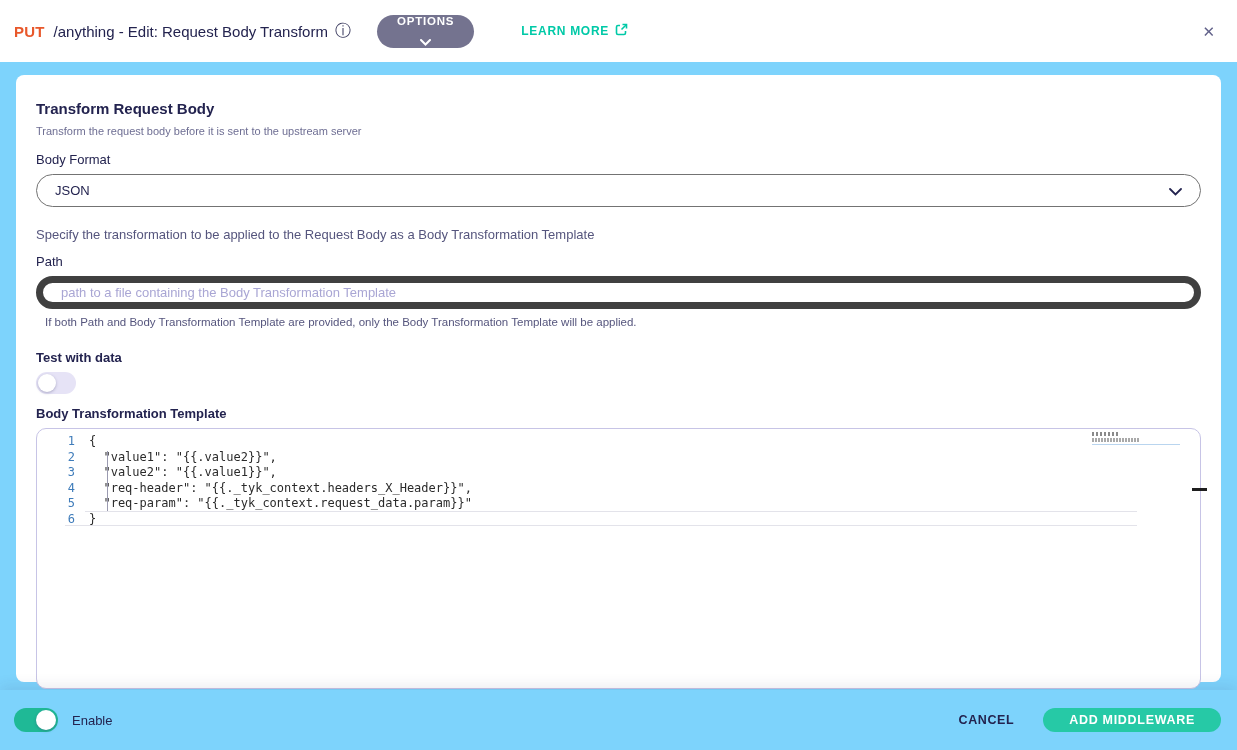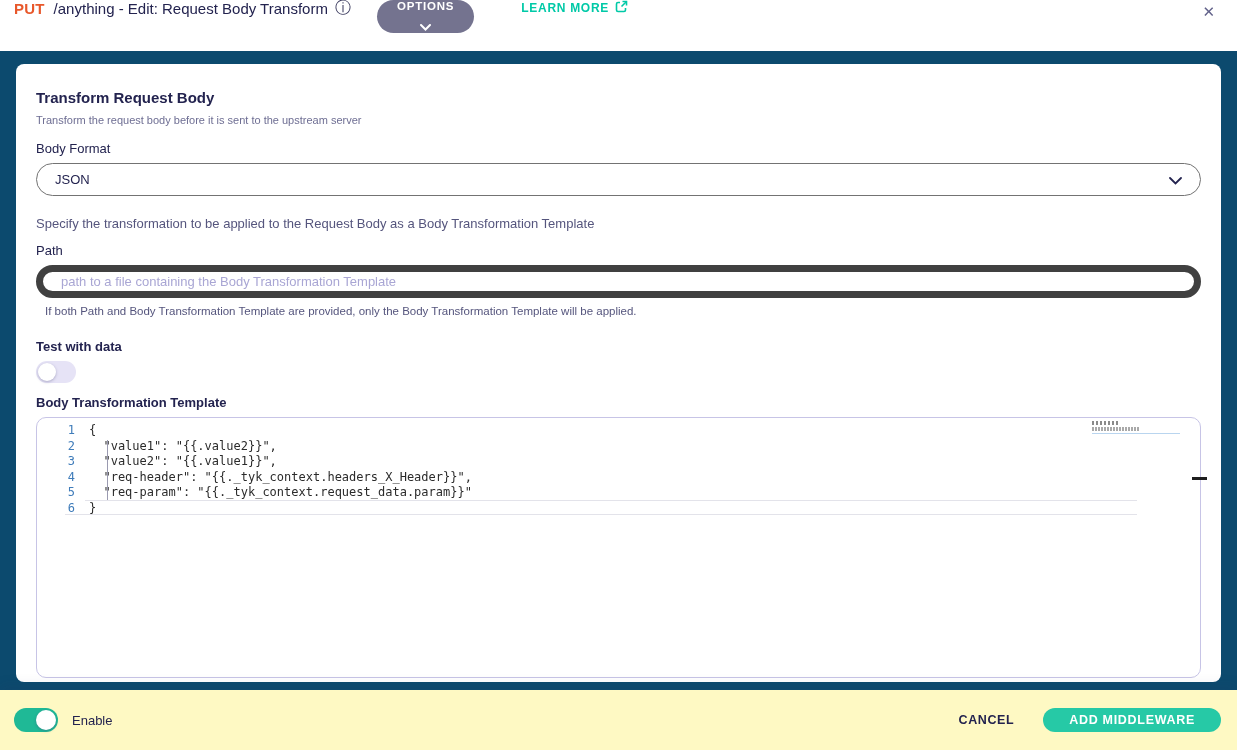--- a/index.html
+++ b/index.html
@@ -1,36 +1,36 @@
 <!DOCTYPE html>
 <html><head>
 <meta charset="utf-8">
 <style>
   * { margin:0; padding:0; box-sizing:border-box; }
   html,body { width:1237px; height:750px; overflow:hidden; background:#fff;
     font-family:"Liberation Sans","DejaVu Sans",sans-serif; }
   .app { width:1237px; height:750px; display:flex; flex-direction:column; }
 
   
-  .topbar { height:51px; background:#ffffff; display:flex; align-items:flex-start;
+  .topbar { height:62px; background:#ffffff; display:flex; align-items:center;
     padding:0 18px 0 14px; flex:0 0 auto; }
   .method { color:#e8582b; font-weight:bold; font-size:15px; margin-right:9px; letter-spacing:.2px; }
   .page-title { color:#23234f; font-size:15px; font-weight:500; }
   .info-ic { margin-left:7px; color:#3a3a5e; font-size:16px; line-height:1; }
   .options-btn { margin-left:26px; background:#74738f; color:#fff; border:none; cursor:pointer;
     border-radius:17px; height:33px; padding:0 20px; font-size:11.5px; font-weight:bold;
     letter-spacing:.8px; display:flex; align-items:center; gap:9px;
     font-family:"Liberation Sans",sans-serif;flex-direction:column; }
   .learn-more { margin-left:47px; color:#00c9a7; font-size:12px; font-weight:bold;
     letter-spacing:.7px; text-decoration:none; display:flex; align-items:center; gap:6px; }
   .close-x { margin-left:auto; color:#62628a; font-size:15px; font-weight:bold; cursor:pointer;
     padding:4px; line-height:1; }
 
   
-  .work { flex:1 1 auto; background:#0c4a6e; padding:13px 16px 8px; overflow:hidden; }
+  .work { flex:1 1 auto; background:#7dd3fc; padding:13px 16px 8px; overflow:hidden; }
   .panel { background:#fff; border-radius:8px; height:100%; padding:25px 20px 0 20px; }
 
   .h-title { color:#23234f; font-size:15px; font-weight:bold; }
   .h-sub { color:#6e6e93; font-size:11px; margin-top:8px; }
   .fld-label { color:#23234f; font-size:13px; margin-top:15px; }
   .fld-label.bold { font-weight:bold; }
 
   .pill-select { margin-top:7px; width:100%; height:33px; border:1px solid #737373;
     border-radius:17px; background:#fff; display:flex; align-items:center;
     padding:0 18px; cursor:pointer; }
@@ -62,21 +62,21 @@
   .hline.l6 { top:96px; width:1072px; left:28px; }
   .minimap { position:absolute; top:2px; right:20px; width:88px; height:14px;
     border-bottom:1px solid #b9d5ef; overflow:hidden; }
   .minimap .mrow1 { height:4px; margin-top:1px; width:30%;
     background:repeating-linear-gradient(90deg,#8a8a8a 0 2px,transparent 2px 4px); }
   .minimap .mrow2 { height:4px; margin-top:2px; width:55%;
     background:repeating-linear-gradient(90deg,#a9a9a9 0 2px,transparent 2px 3px); }
   .scroll-thumb { position:absolute; right:-7px; top:59px; width:15px; height:3px; background:#1e1e1e; }
 
   
-  .footbar { height:60px; flex:0 0 auto; background:#fef9c3; display:flex; align-items:center;
+  .footbar { height:60px; flex:0 0 auto; background:#7dd3fc; display:flex; align-items:center;
     padding:0 16px 0 14px; box-shadow:0 -5px 12px rgba(45,45,90,.09); position:relative; z-index:2; }
   .toggle.on { width:44px; height:24px; border-radius:12px; background:#1fb996; margin-top:0; }
   .toggle.on .knob { width:20px; height:20px; top:2px; left:auto; right:2px; }
   .enable-lbl { margin-left:14px; color:#23234f; font-size:13px; }
   .cancel-btn { margin-left:auto; background:none; border:none; color:#23234f; font-weight:bold;
     font-size:12.5px; letter-spacing:.6px; cursor:pointer; margin-right:29px;
     font-family:"Liberation Sans",sans-serif; }
   .add-btn { background:#26c9a6; color:#fff; border:none; border-radius:18px; height:24px;
     padding:0 26px; font-size:12.5px; font-weight:bold; letter-spacing:.7px; cursor:pointer;
     font-family:"Liberation Sans",sans-serif; }

